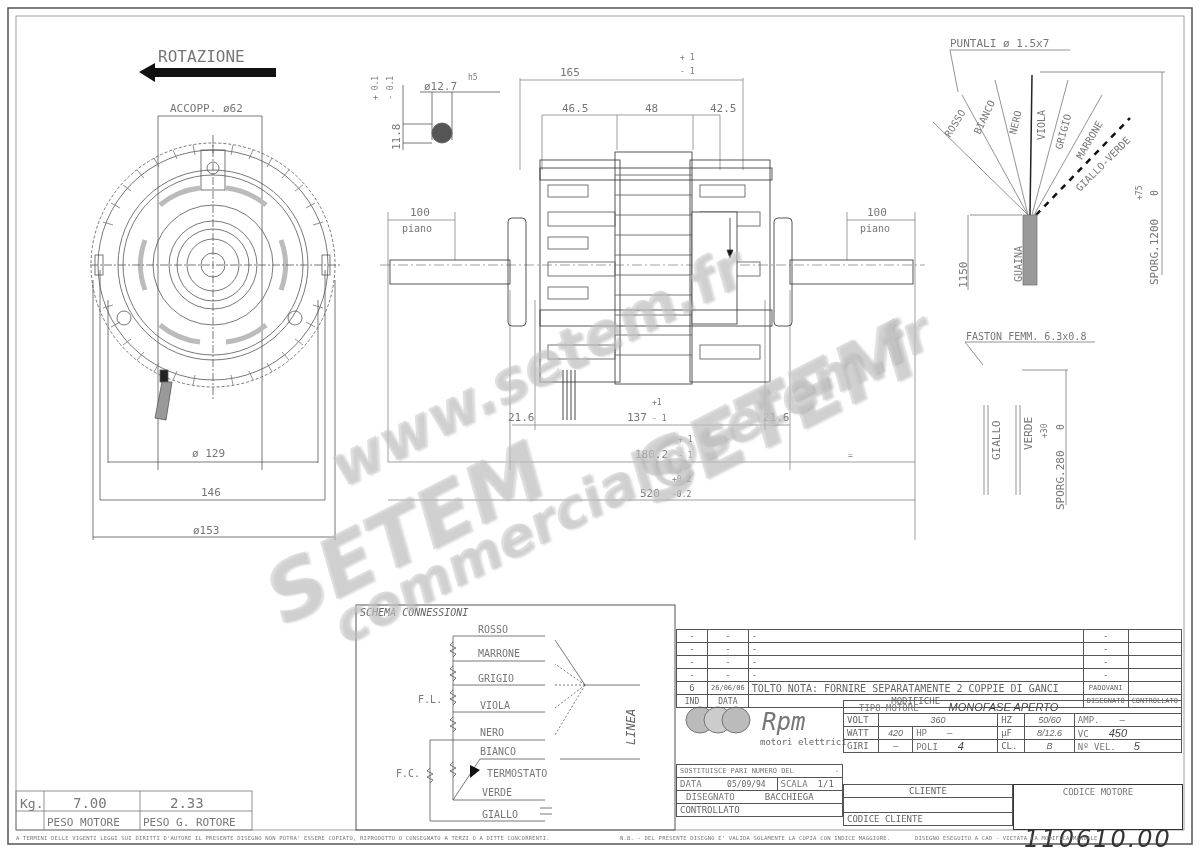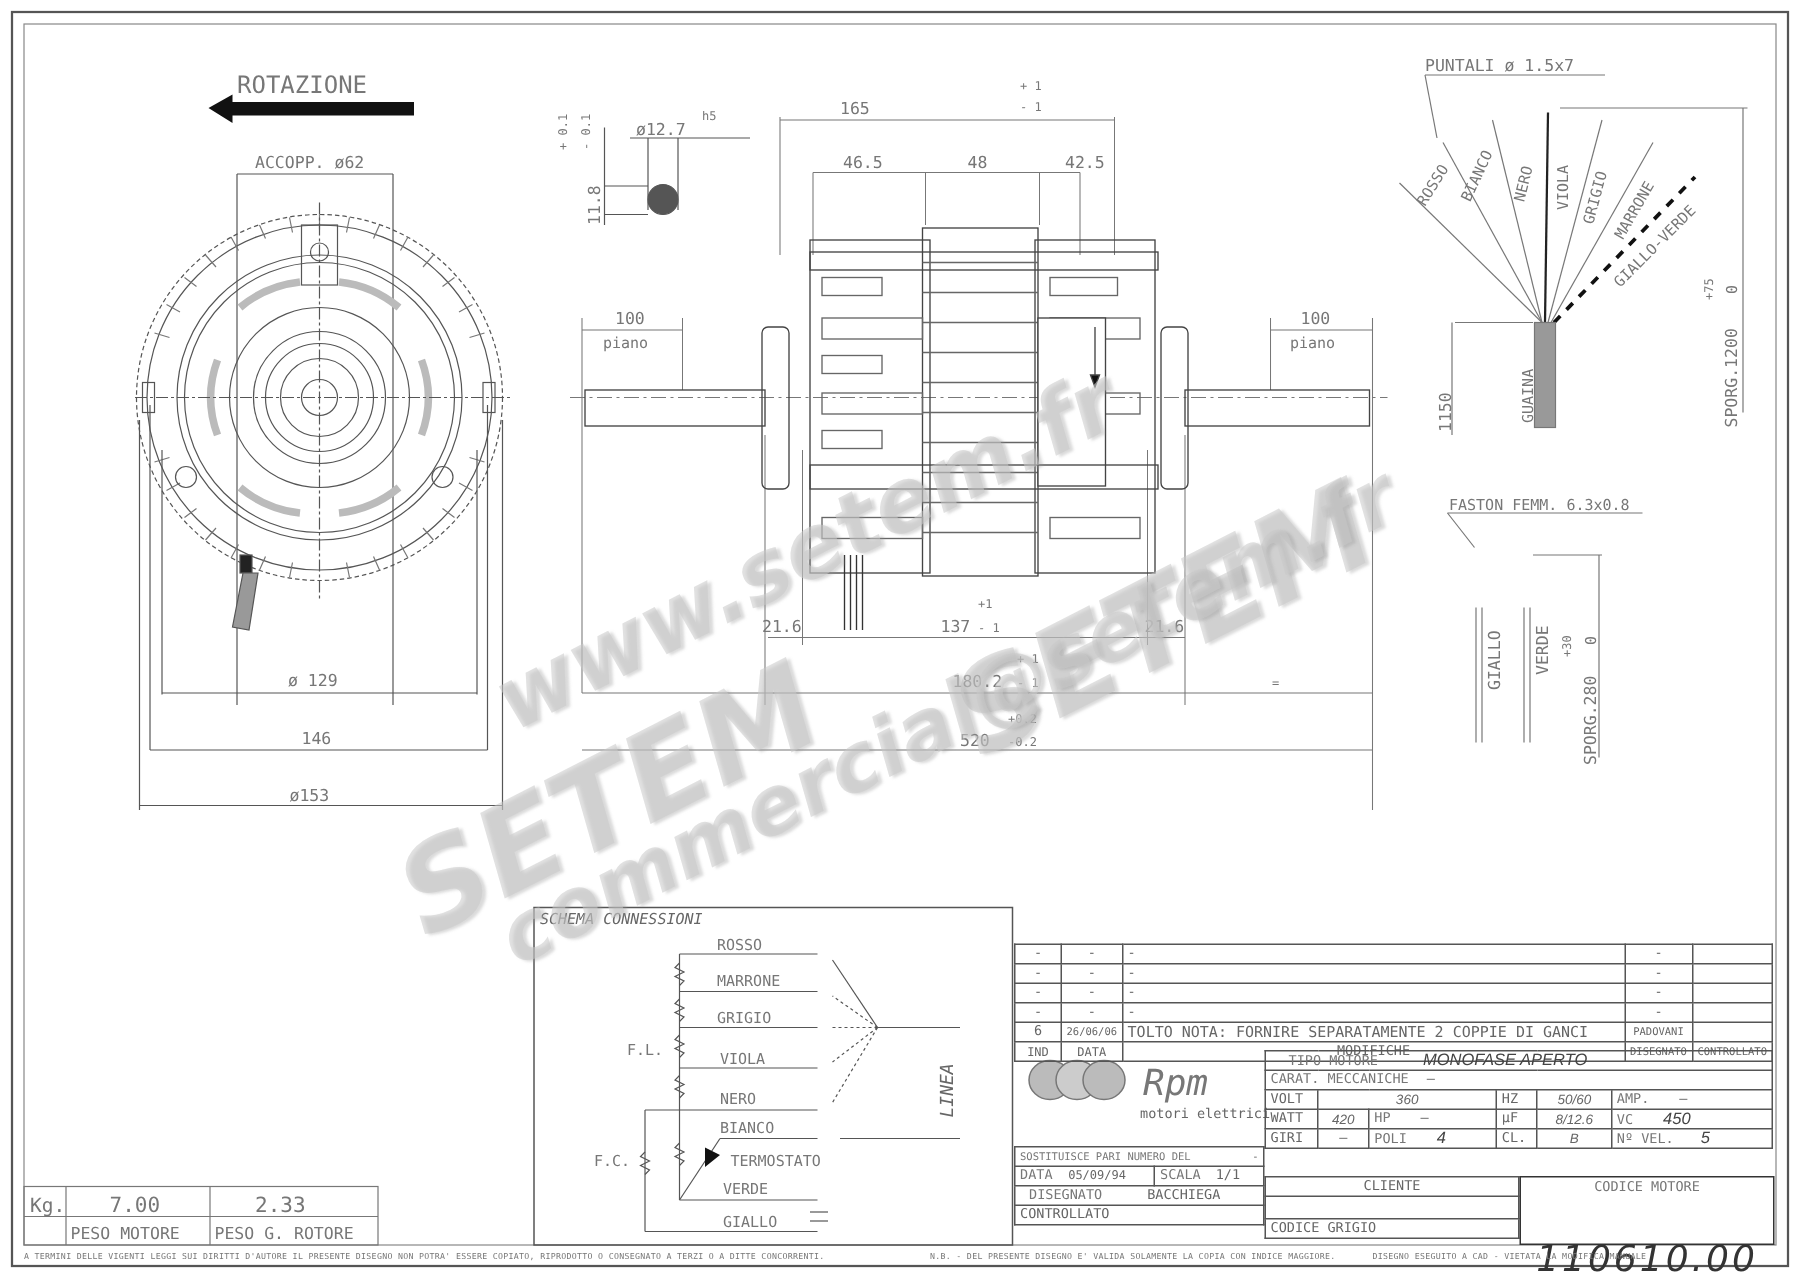--- a/index.html
+++ b/index.html
@@ -347,23 +347,20 @@
 </tbody>
     </table>
 
 
 <table class="tb" style="left:843px;top:700px;width:339px;">
   <tbody>
         <tr>
           <td colspan="6"><span class="lbl" style="margin-left:12px">TIPO MOTORE</span><span class="val" style="margin-left:30px">MONOFASE APERTO</span></td>
         </tr>
   <tr>
-          <td colspan="6"><span class="lbl">CARAT. MECCANICHE</span><span style="margin-left:12px">—</span></td>
-        </tr>
-  <tr>
           <td class="lbl" style="width:28px">VOLT</td>
           <td colspan="2" class="val">360</td>
           <td class="lbl" style="width:20px">HZ</td>
           <td class="val">50/60</td>
           <td><span class="lbl">AMP.</span><span style="margin-left:20px">—</span></td>
         </tr>
   <tr>
           <td class="lbl">WATT</td>
           <td class="val">420</td>
           <td><span class="lbl">HP</span><span style="margin-left:20px">—</span></td>
@@ -381,42 +378,42 @@
         </tr>
 </tbody>
     </table>
 
 <table class="tb" style="left:676px;top:764px;width:167px;">
   <tbody>
         <tr>
           <td colspan="2" style="font-size:7px"><span class="lbl">SOSTITUISCE PARI NUMERO DEL</span><span style="float:right">-</span></td>
         </tr>
   <tr>
-          <td><span class="lbl">DATA</span> <span style="font-size:8px;margin-left:5px">05/09/94</span></td>
+          <td><span class="lbl">DATA</span> <span style="font-size:8px;margin-left:20px">05/09/94</span></td>
           <td><span class="lbl">SCALA</span><span style="margin-left:10px">1/1</span></td>
         </tr>
   <tr>
           <td colspan="2"><span class="lbl" style="margin-left:6px">DISEGNATO</span><span style="margin-left:30px">BACCHIEGA</span></td>
         </tr>
   <tr>
           <td colspan="2" class="lbl">CONTROLLATO</td>
         </tr>
 </tbody>
     </table>
 
 <table class="tb" style="left:843px;top:784px;width:170px;">
   <tbody>
         <tr>
           <td class="lbl" style="text-align:center;height:12px">CLIENTE</td>
         </tr>
   <tr>
           <td style="height:14px"></td>
         </tr>
   <tr>
-          <td class="lbl">CODICE GRIGIO</td>
+          <td class="lbl">CODICE CLIENTE</td>
         </tr>
 </tbody>
     </table>
 
 <div style="position:absolute;left:1013px;top:784px;width:168px;height:44px;border:1.5px solid #333;">
   <div class="lbl" style="text-align:center;font-size:9px;margin-top:2px;">CODICE MOTORE</div>
   <div style="text-align:center;font-size:24px;font-style:italic;color:#333;font-family:'DejaVu Sans','Liberation Sans',sans-serif;letter-spacing:2px;line-height:28px;margin-top:28px;">110610.00</div>
 </div>
 
 

